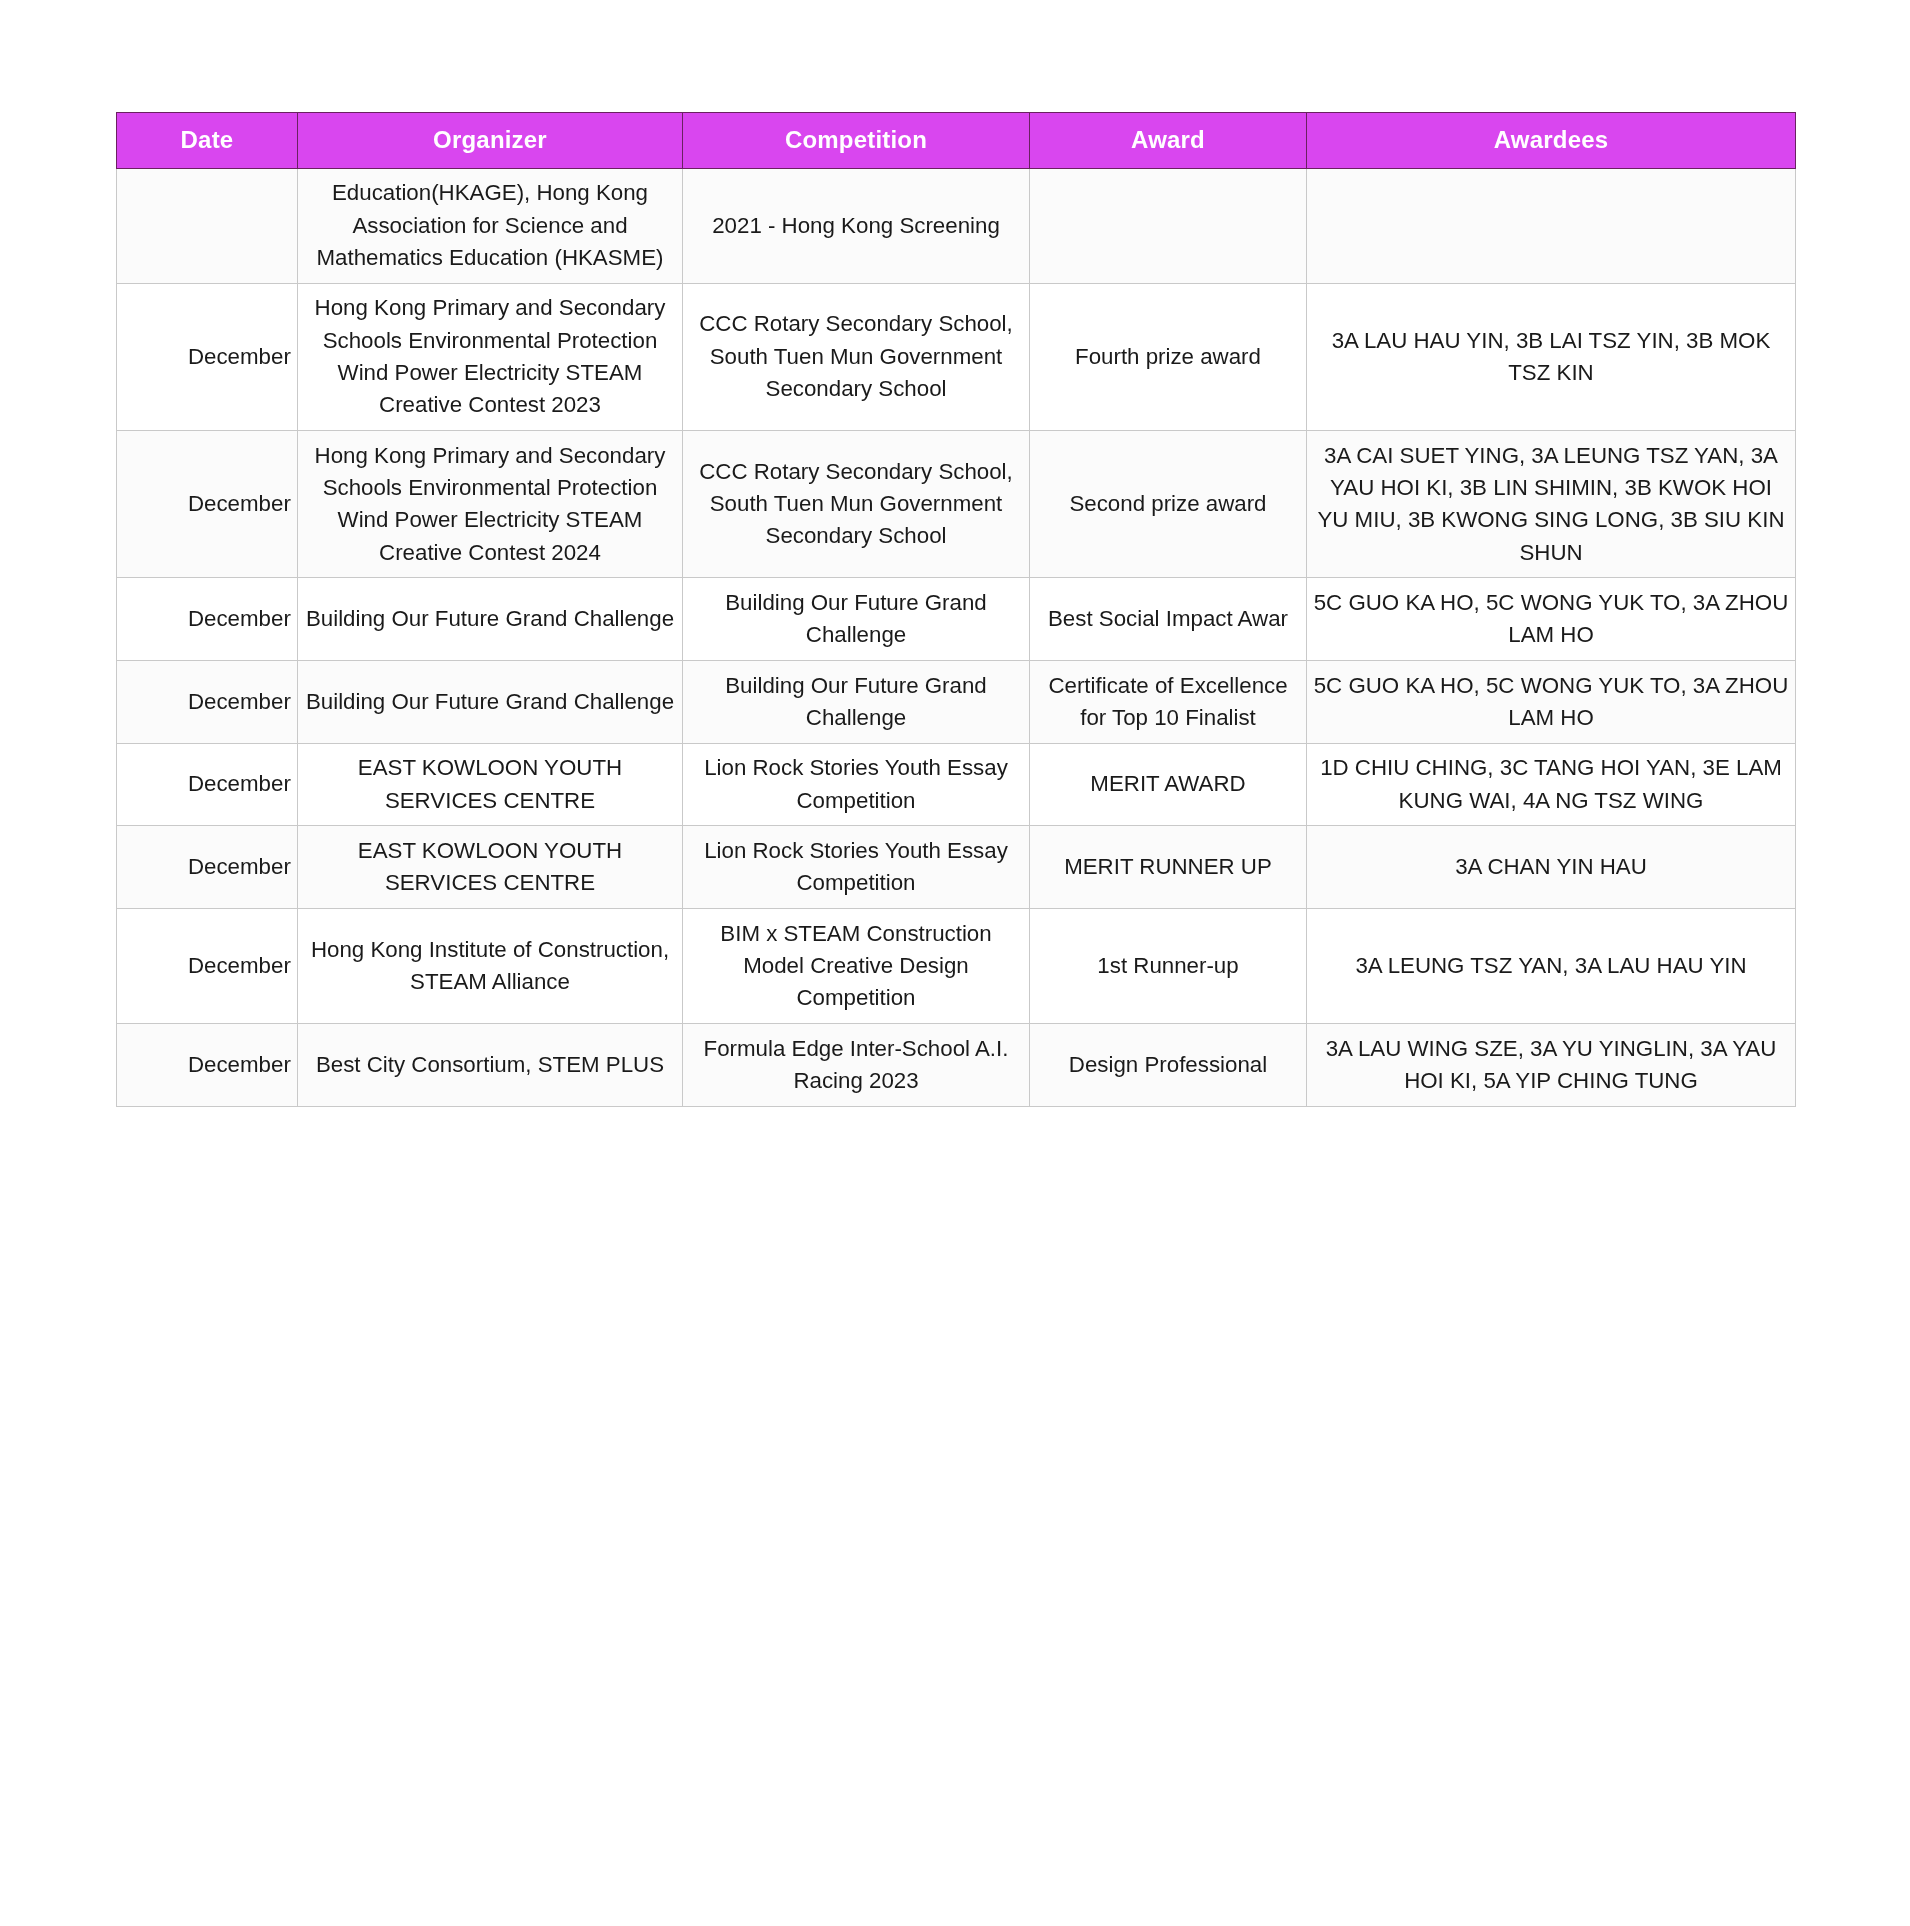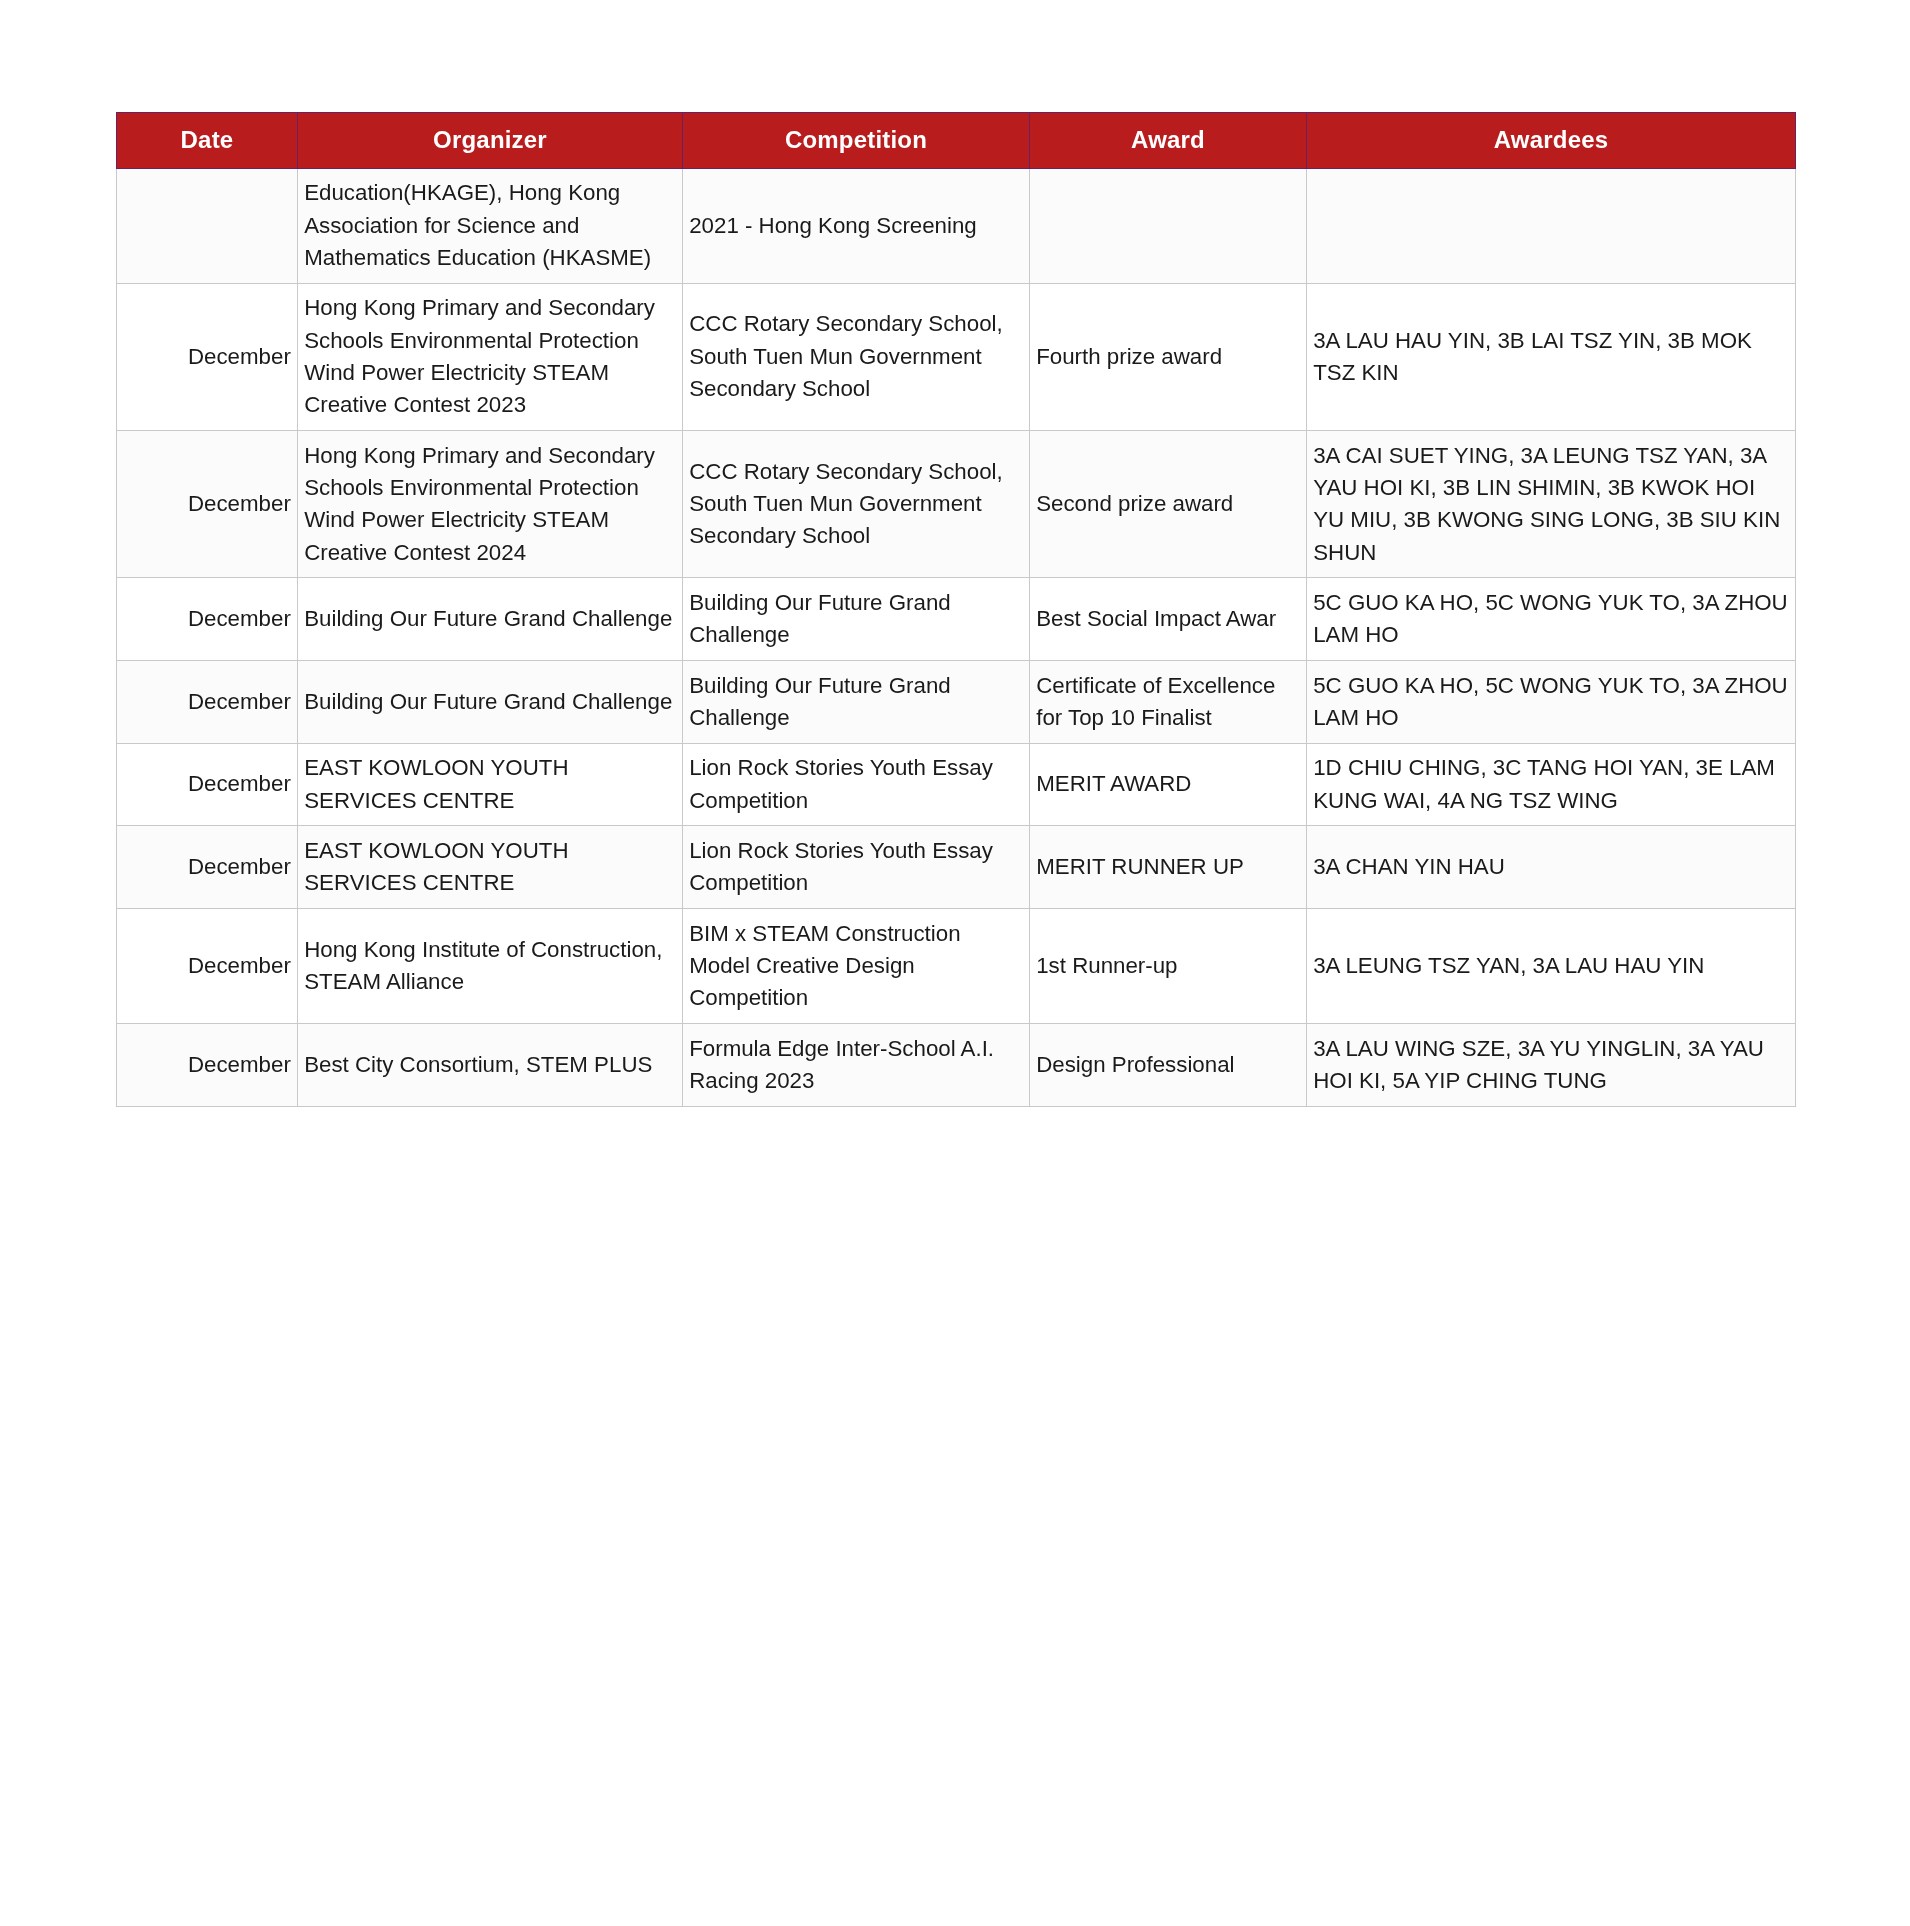--- a/index.html
+++ b/index.html
@@ -28,33 +28,33 @@
     line-height: 1.45;
     color: #1a1a1a;
   }
   table.award-table col.c-date      { width: 181px; }
   table.award-table col.c-organizer { width: 385px; }
   table.award-table col.c-competition { width: 347px; }
   table.award-table col.c-award     { width: 277px; }
   table.award-table col.c-awardees  { width: 489px; }
 
   thead th {
-    background: #b91c1c;
+    background: #d946ef;
     color: #ffffff;
     font-weight: bold;
     font-size: 24px;
     padding: 10px 3.9px;
     text-align: center;
     border: 0.8px solid #6b2161;
     letter-spacing: 0.2px;
   }
   tbody td {
     border: 0.8px solid #c9c9c9;
     padding: 8.5px 6.2px;
-    text-align: left;
+    text-align: center;
     vertical-align: middle;
     background: #fbfbfb;
     word-wrap: break-word;
     overflow-wrap: break-word;
   }
   tbody td.date-cell {
     text-align: right;
     padding-left: 7px;
   }
   tbody tr.row-alt td {

